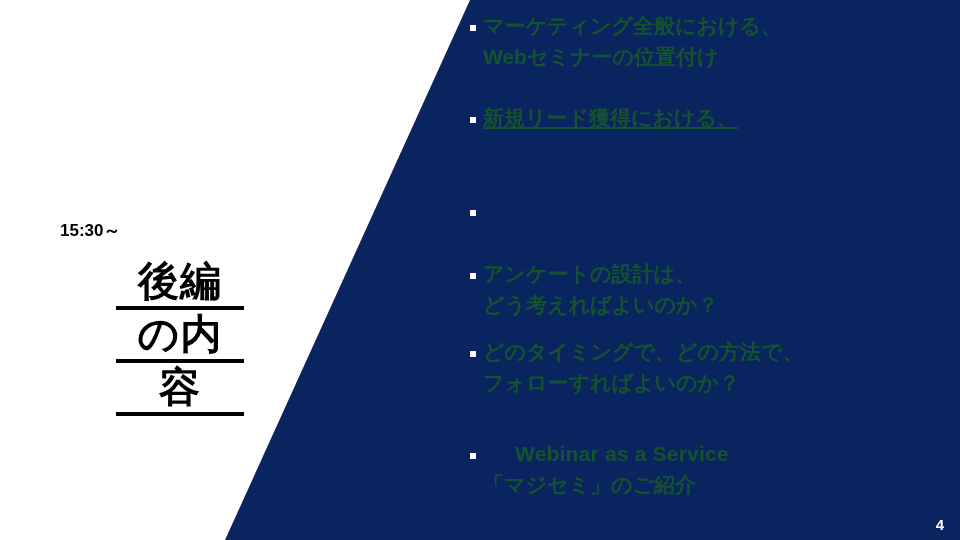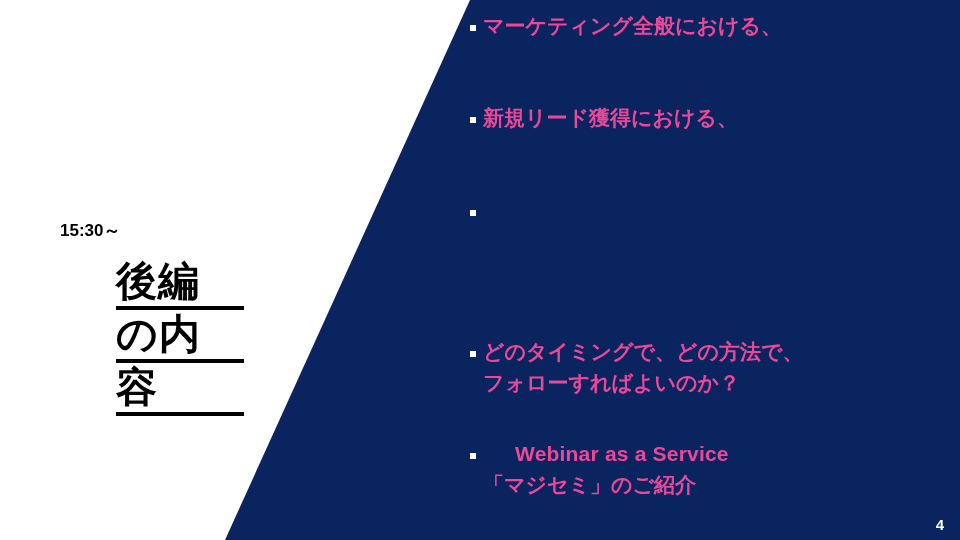--- a/index.html
+++ b/index.html
@@ -46,20 +46,21 @@
     font-weight: 700;
     color: #000000;
     letter-spacing: 0px;
     white-space: nowrap;
   }
   #section-title {
     position: absolute;
     left: 116px;
     top: 246px;
     width: 128px;
+    text-align: center;
     font-size: 41px;
     font-weight: 700;
     line-height: 48px;
     color: #000000;
     letter-spacing: 1px;
   }
   #section-title .title-line {
     display: block;
     white-space: nowrap;
     border-bottom: 4px solid #000000;
@@ -71,21 +72,21 @@
     position: absolute;
     left: 470px;
     top: 0;
     width: 470px;
     height: 540px;
   }
   .bullet {
     position: absolute;
     left: 0;
     width: 470px;
-    color: #ec4899;
+    color: #14532d;
     font-size: 21px;
     font-weight: 700;
     line-height: 31px;
   }
   .bullet .line {
     display: block;
     white-space: nowrap;
   }
   .bullet .line.indent {
     padding-left: 13px;
@@ -106,21 +107,21 @@
     margin-bottom: 2px;
   }
   .latin {
     font-weight: 600;
     letter-spacing: 0.2px;
     margin-left: 32px;
   }
 
   
   #bullet-0 { top: 10px; }
-  #bullet-1 { top: 102px; }
+  #bullet-1 { top: 102px; text-decoration: underline; }
   #bullet-2 { top: 195px; }
   #bullet-3 { top: 258px; }
   #bullet-4 { top: 336px; }
   #bullet-5 { top: 438px; }
 
   
   #page-number {
     position: absolute;
     right: 16px;
     bottom: 8px;
@@ -146,34 +147,45 @@
       <span class="title-line">容</span>
     </div>
   </div>
 
   <div id="bullet-list">
 
     <div class="bullet" id="bullet-0">
       <span class="line">
         <span class="bullet-marker"><span class="sq"></span></span><span>マーケティング全般における、</span>
       </span>
+      <span class="line indent">
+        <span>Webセミナーの位置付け</span>
+      </span>
     </div>
 
     <div class="bullet" id="bullet-1">
       <span class="line">
         <span class="bullet-marker"><span class="sq"></span></span><span>新規リード獲得における、</span>
       </span>
     </div>
 
     <div class="bullet" id="bullet-2">
       <span class="line">
         <span class="bullet-marker"><span class="sq"></span></span>
       </span>
     </div>
 
+    <div class="bullet" id="bullet-3">
+      <span class="line">
+        <span class="bullet-marker"><span class="sq"></span></span><span>アンケートの設計は、</span>
+      </span>
+      <span class="line indent">
+        <span>どう考えればよいのか？</span>
+      </span>
+    </div>
 
     <div class="bullet" id="bullet-4">
       <span class="line">
         <span class="bullet-marker"><span class="sq"></span></span><span>どのタイミングで、どの方法で、</span>
       </span>
       <span class="line indent">
         <span>フォローすればよいのか？</span>
       </span>
     </div>
 

